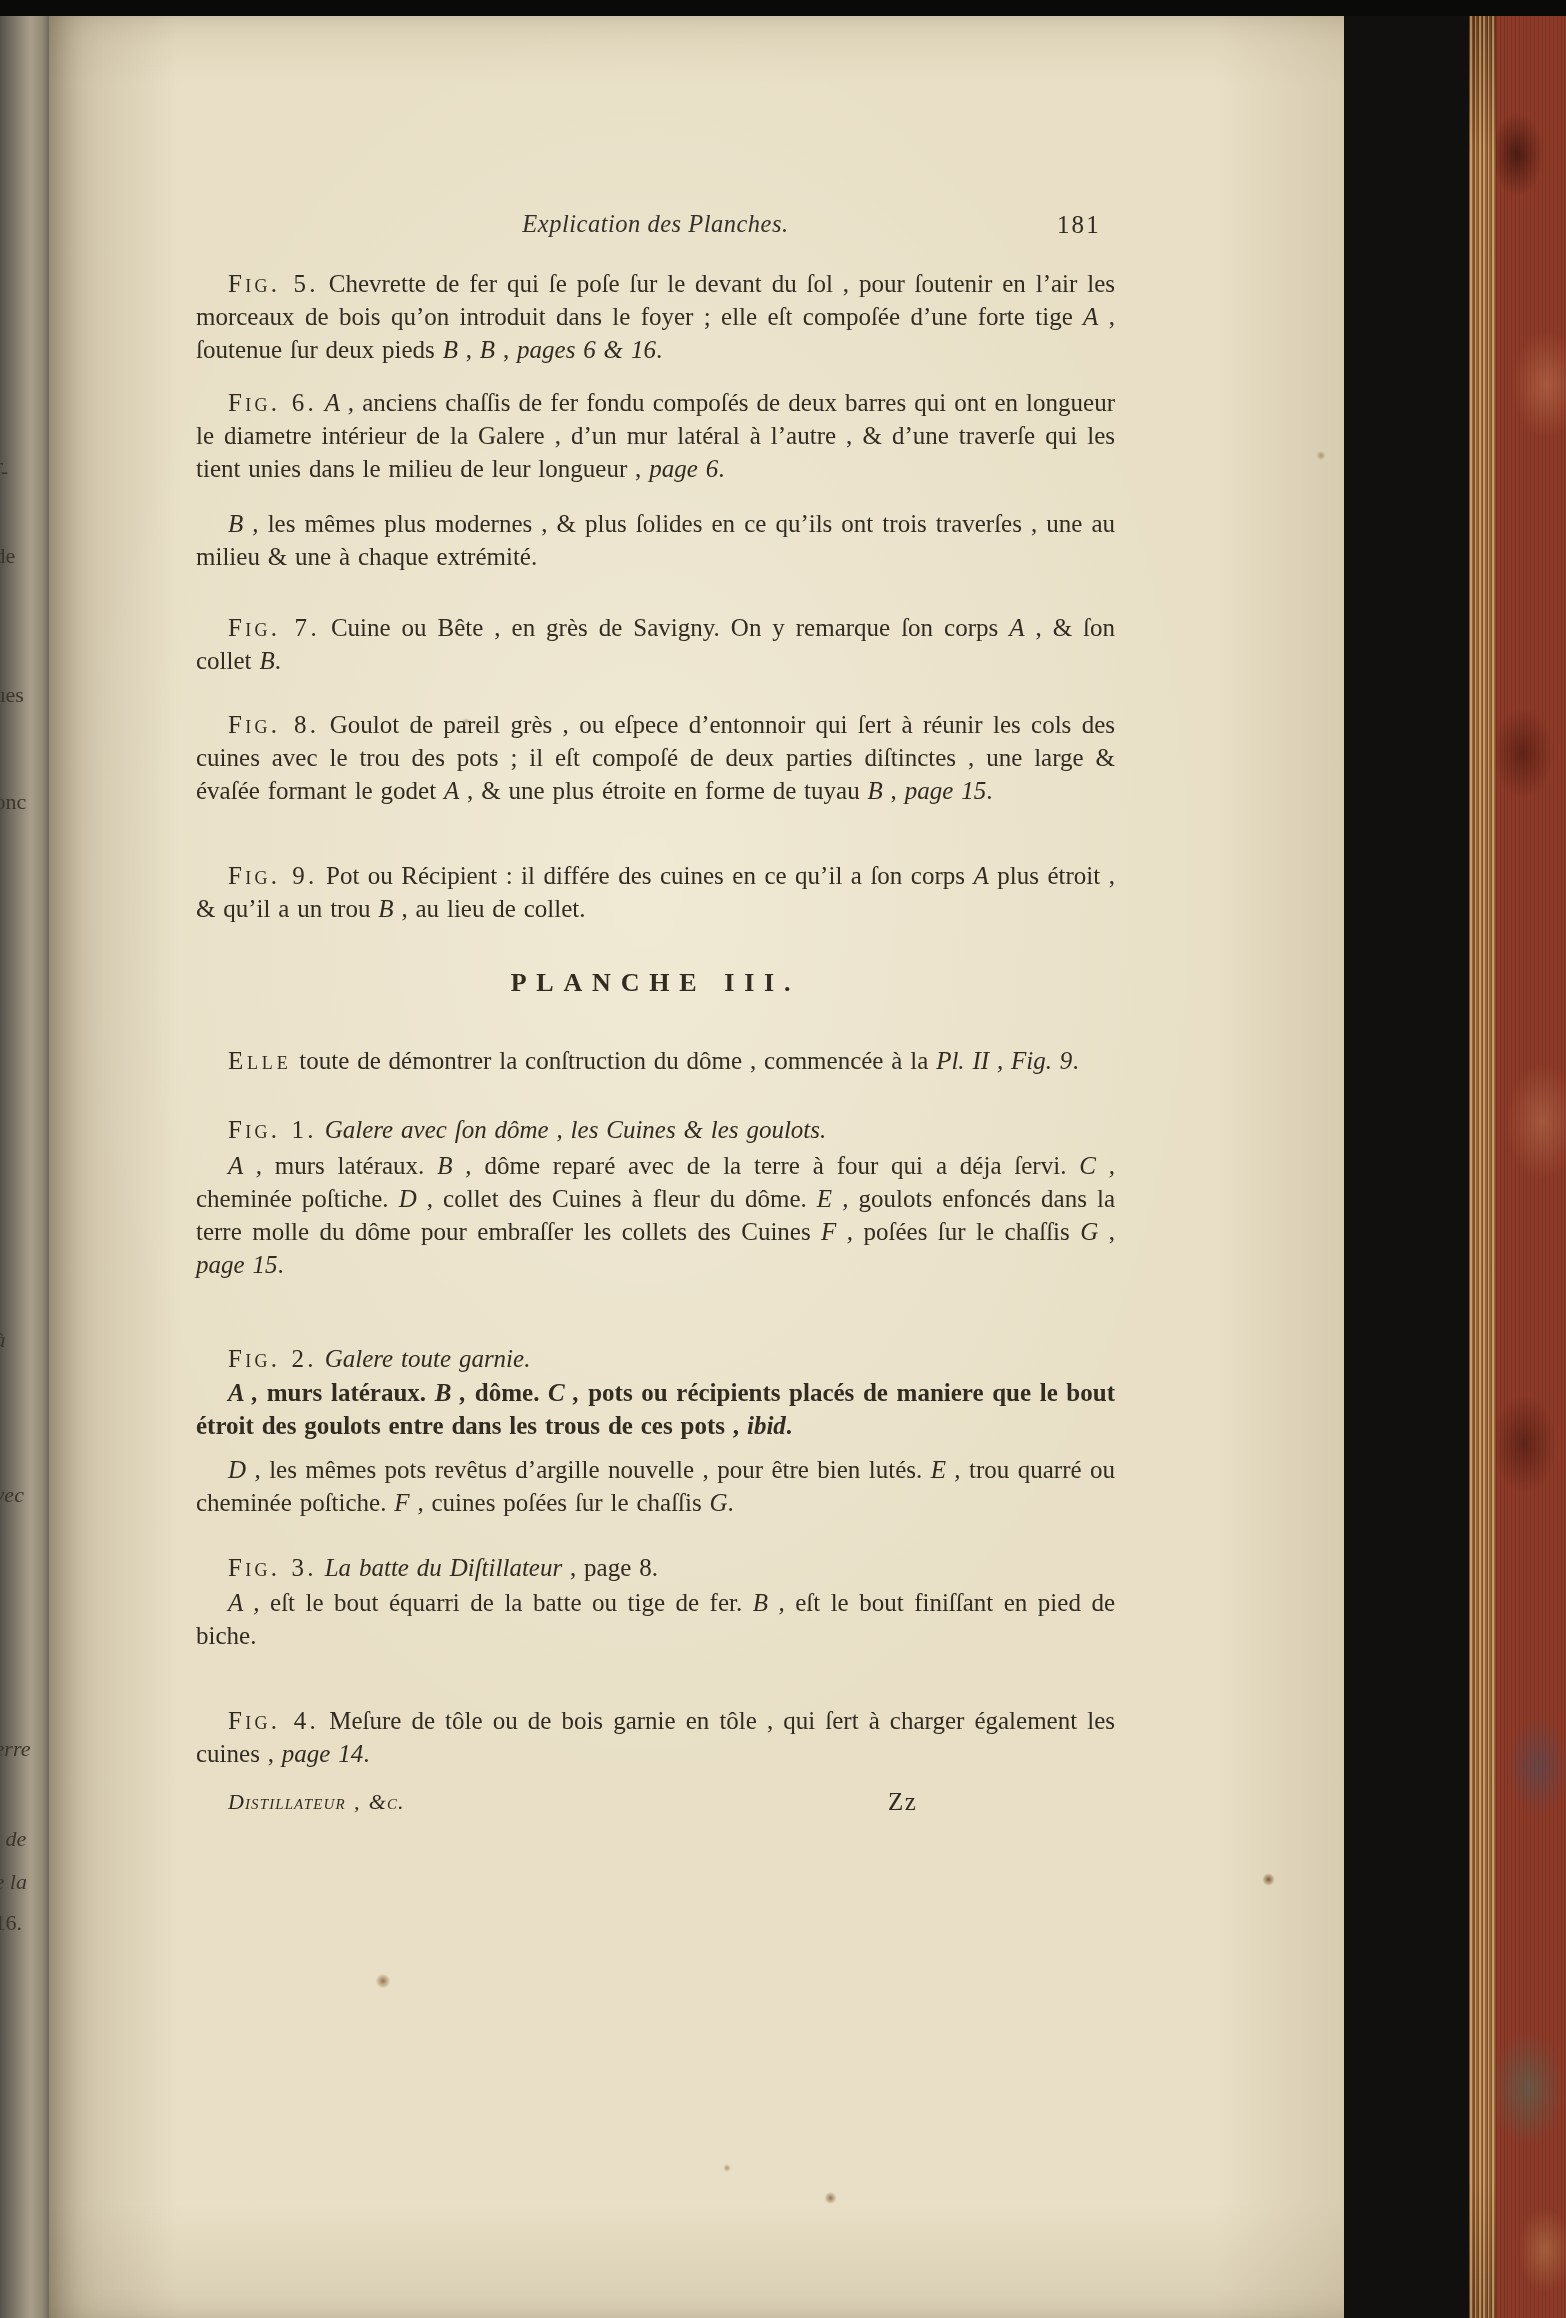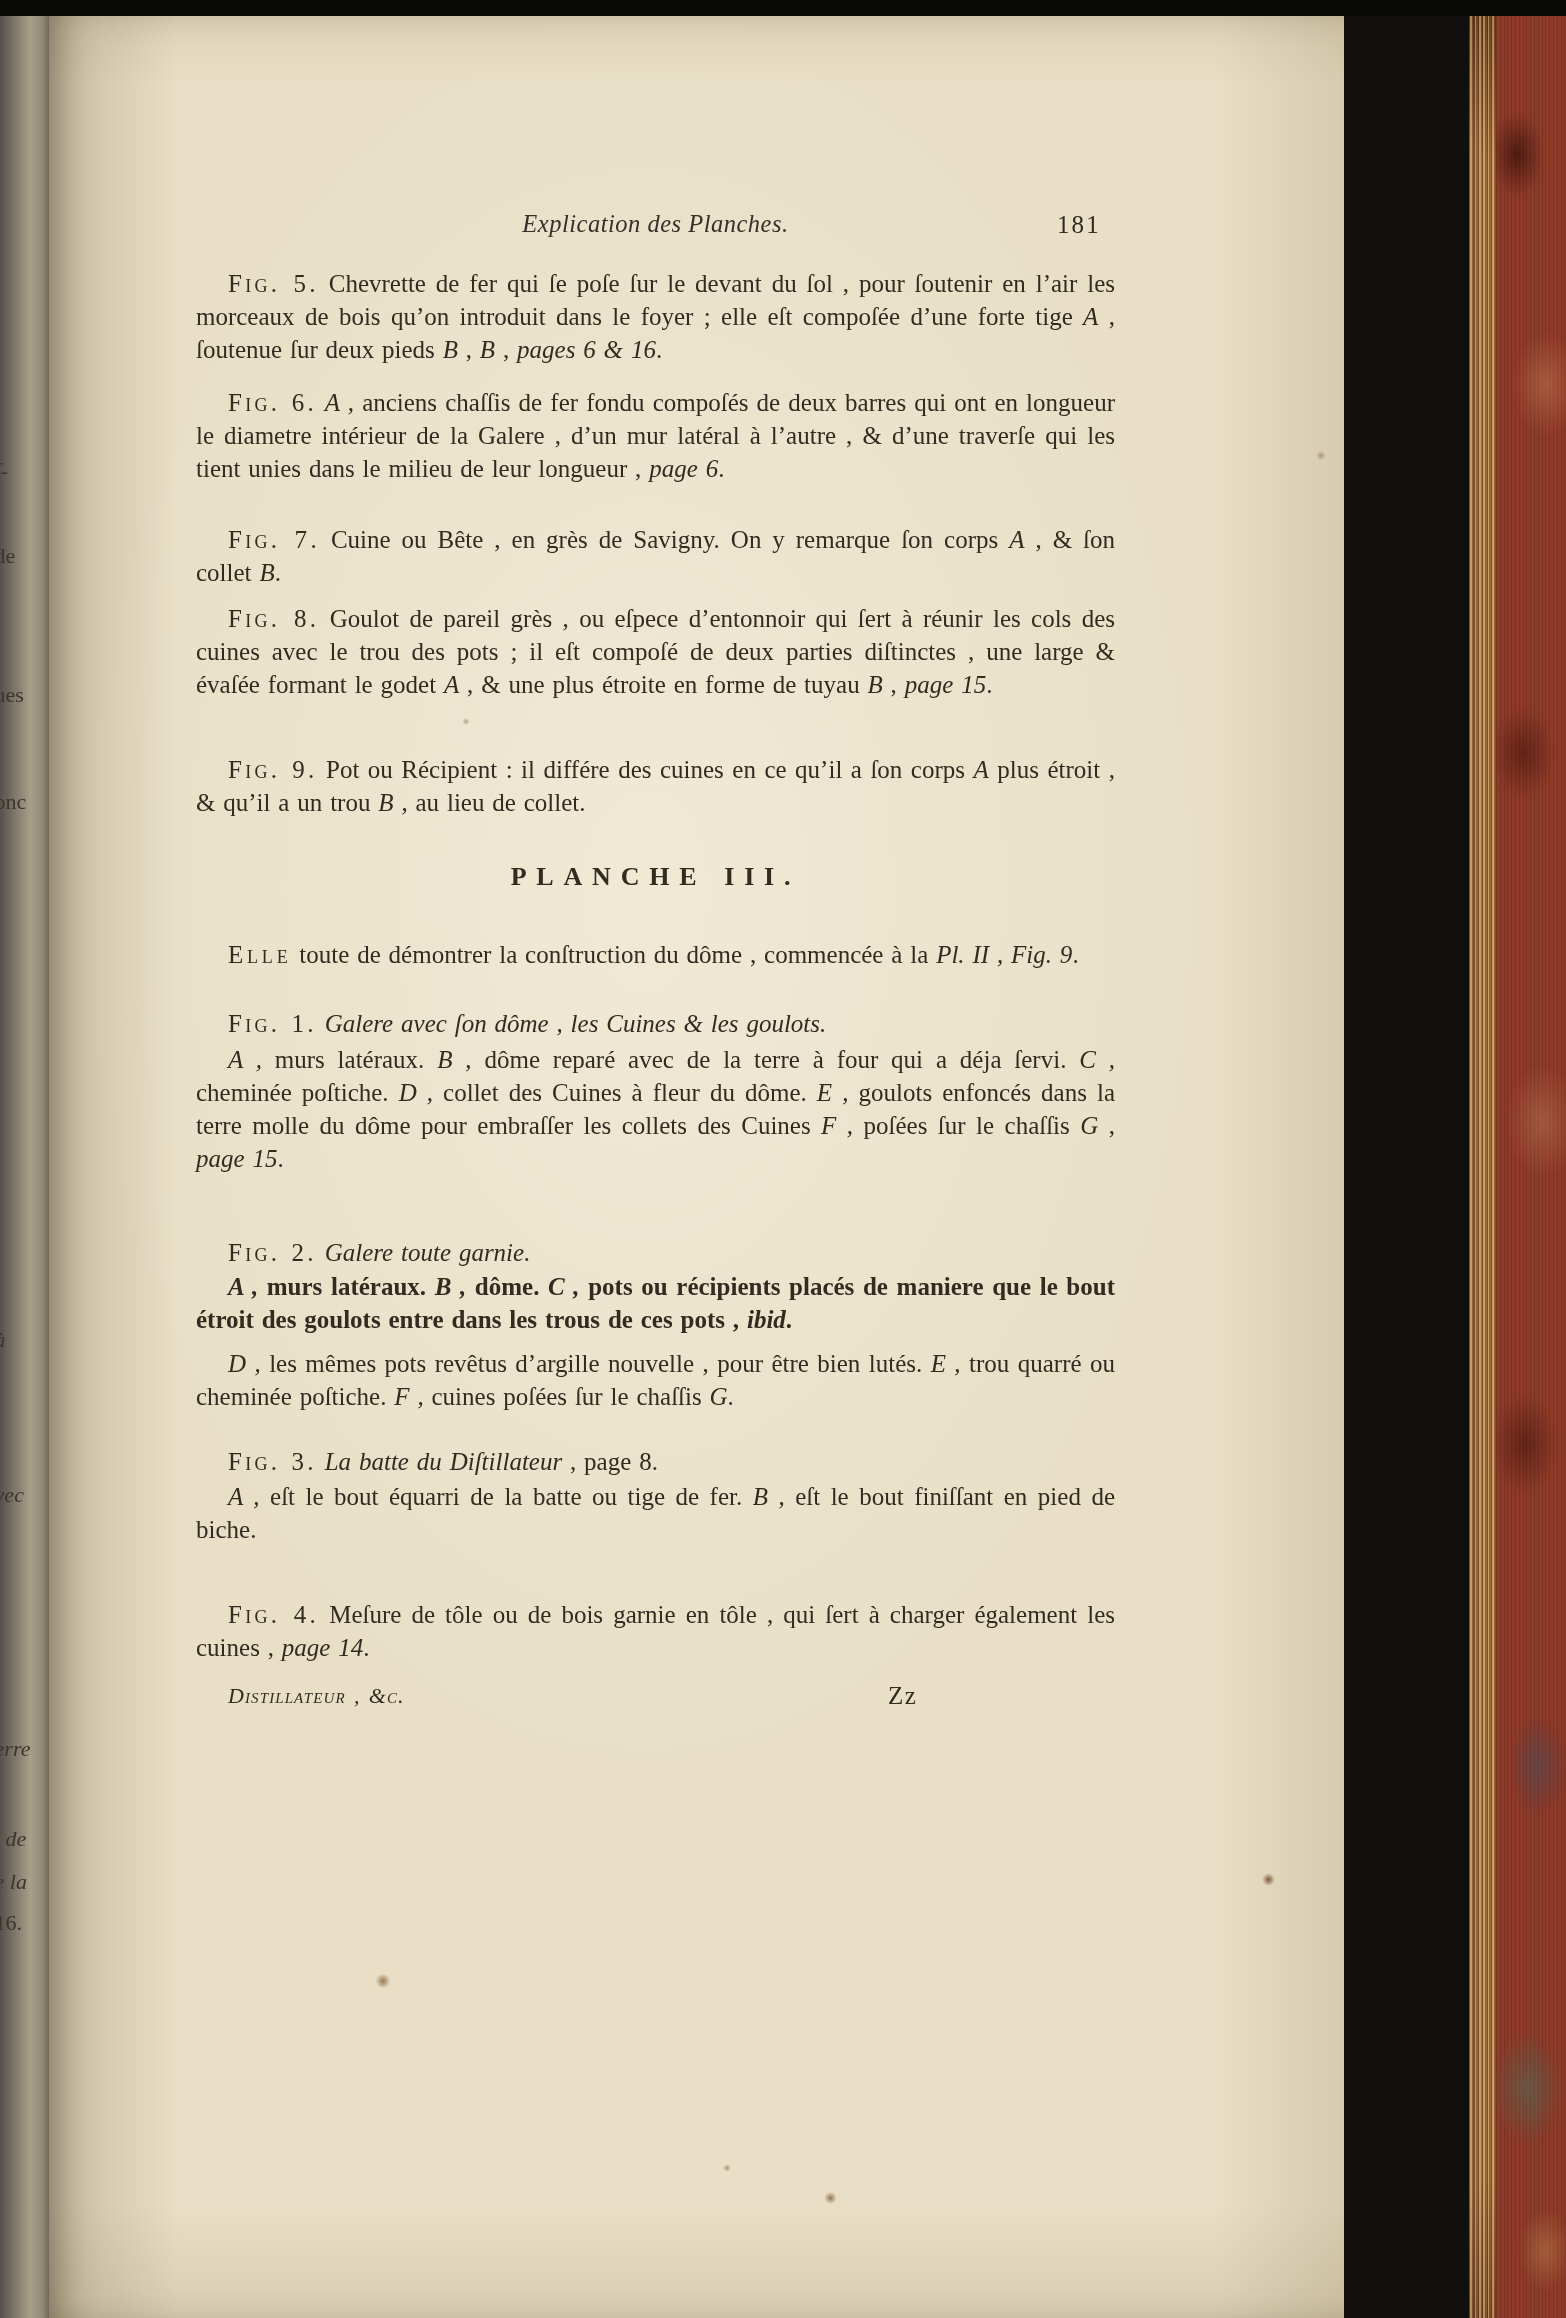--- a/index.html
+++ b/index.html
@@ -56,21 +56,21 @@
   .seg-rm{font-style:normal;}
   .seg-it{font-style:italic;}
   .seg-fig{font-variant:small-caps;letter-spacing:3.3px;}
   .seg-lead{font-variant:small-caps;letter-spacing:3.8px;}
   .seg-caps{letter-spacing:9.8px;font-size:26px;font-weight:bold;}
   .type-heading{text-align:center;text-indent:0;}
   .block-1{margin-top:0;}
   .block-2{margin-top:19.6px;}
   .block-3{margin-top:22px;}
   .block-4{margin-top:38px;}
-  .block-5{margin-top:13px;}
+  .block-5{margin-top:31px;}
   .block-6{margin-top:52px;}
   .block-7{margin-top:41px;}
   .block-8{margin-top:45px;}
   .block-9{margin-top:36px;}
   .block-10{margin-top:3.3px;}
   .block-11{margin-top:61px;}
   .block-12{margin-top:1.1px;font-weight:bold;}
   .block-13{margin-top:11px;}
   .block-14{margin-top:32px;}
   .block-15{margin-top:2px;}
@@ -132,20 +132,21 @@
 
     <div class="page-header">
       <span class="running-title">Explication des Planches.</span>
       <span class="page-number">181</span>
     </div>
 
     <div class="text-column">
 
     <p class="block block-1 type-para"><span class="seg-fig">Fig. 5.</span><span class="seg-rm"> Chevrette de fer qui ſe poſe ſur le devant du ſol , pour ſoutenir en l’air les morceaux de bois qu’on introduit dans le foyer ; elle eſt compoſée d’une forte tige </span><span class="seg-it">A</span><span class="seg-rm"> , ſoutenue ſur deux pieds </span><span class="seg-it">B</span><span class="seg-rm"> , </span><span class="seg-it">B</span><span class="seg-rm"> , </span><span class="seg-it">pages 6 &amp; 16</span><span class="seg-rm">.</span></p>
         <p class="block block-2 type-para"><span class="seg-fig">Fig. 6.</span><span class="seg-it"> A ,</span><span class="seg-rm"> anciens chaſſis de fer fondu compoſés de deux barres qui ont en longueur le diametre intérieur de la Galere , d’un mur latéral à l’autre , &amp; d’une traverſe qui les tient unies dans le milieu de leur longueur , </span><span class="seg-it">page 6</span><span class="seg-rm">.</span></p>
+        <p class="block block-3 type-para"><span class="seg-it">B ,</span><span class="seg-rm"> les mêmes plus modernes , &amp; plus ſolides en ce qu’ils ont trois traverſes , une au milieu &amp; une à chaque extrémité.</span></p>
         <p class="block block-4 type-para"><span class="seg-fig">Fig. 7.</span><span class="seg-rm"> Cuine ou Bête , en grès de Savigny. On y remarque ſon corps </span><span class="seg-it">A</span><span class="seg-rm"> , &amp; ſon collet </span><span class="seg-it">B</span><span class="seg-rm">.</span></p>
         <p class="block block-5 type-para"><span class="seg-fig">Fig. 8.</span><span class="seg-rm"> Goulot de pareil grès , ou eſpece d’entonnoir qui ſert à réunir les cols des cuines avec le trou des pots ; il eſt compoſé de deux parties diſtinctes , une large &amp; évaſée formant le godet </span><span class="seg-it">A</span><span class="seg-rm"> , &amp; une plus étroite en forme de tuyau </span><span class="seg-it">B</span><span class="seg-rm"> , </span><span class="seg-it">page 15</span><span class="seg-rm">.</span></p>
         <p class="block block-6 type-para"><span class="seg-fig">Fig. 9.</span><span class="seg-rm"> Pot ou Récipient : il différe des cuines en ce qu’il a ſon corps </span><span class="seg-it">A</span><span class="seg-rm"> plus étroit , &amp; qu’il a un trou </span><span class="seg-it">B</span><span class="seg-rm"> , au lieu de collet.</span></p>
         <p class="block block-7 type-heading"><span class="seg-caps">PLANCHE III.</span></p>
         <p class="block block-8 type-para"><span class="seg-lead">Elle</span><span class="seg-rm"> toute de démontrer la conſtruction du dôme , commencée à la </span><span class="seg-it">Pl. II , Fig. 9</span><span class="seg-rm">.</span></p>
         <p class="block block-9 type-para"><span class="seg-fig">Fig. 1.</span><span class="seg-it"> Galere avec ſon dôme , les Cuines &amp; les goulots.</span></p>
         <p class="block block-10 type-para"><span class="seg-it">A ,</span><span class="seg-rm"> murs latéraux. </span><span class="seg-it">B ,</span><span class="seg-rm"> dôme reparé avec de la terre à four qui a déja ſervi. </span><span class="seg-it">C ,</span><span class="seg-rm"> cheminée poſtiche. </span><span class="seg-it">D ,</span><span class="seg-rm"> collet des Cuines à fleur du dôme. </span><span class="seg-it">E ,</span><span class="seg-rm"> goulots enfoncés dans la terre molle du dôme pour embraſſer les collets des Cuines </span><span class="seg-it">F ,</span><span class="seg-rm"> poſées ſur le chaſſis </span><span class="seg-it">G</span><span class="seg-rm"> , </span><span class="seg-it">page 15</span><span class="seg-rm">.</span></p>
         <p class="block block-11 type-para"><span class="seg-fig">Fig. 2.</span><span class="seg-it"> Galere toute garnie.</span></p>
         <p class="block block-12 type-para"><span class="seg-it">A ,</span><span class="seg-rm"> murs latéraux. </span><span class="seg-it">B ,</span><span class="seg-rm"> dôme. </span><span class="seg-it">C ,</span><span class="seg-rm"> pots ou récipients placés de maniere que le bout étroit des goulots entre dans les trous de ces pots , </span><span class="seg-it">ibid</span><span class="seg-rm">.</span></p>
         <p class="block block-13 type-para"><span class="seg-it">D ,</span><span class="seg-rm"> les mêmes pots revêtus d’argille nouvelle , pour être bien lutés. </span><span class="seg-it">E ,</span><span class="seg-rm"> trou quarré ou cheminée poſtiche. </span><span class="seg-it">F ,</span><span class="seg-rm"> cuines poſées ſur le chaſſis </span><span class="seg-it">G</span><span class="seg-rm">.</span></p>

